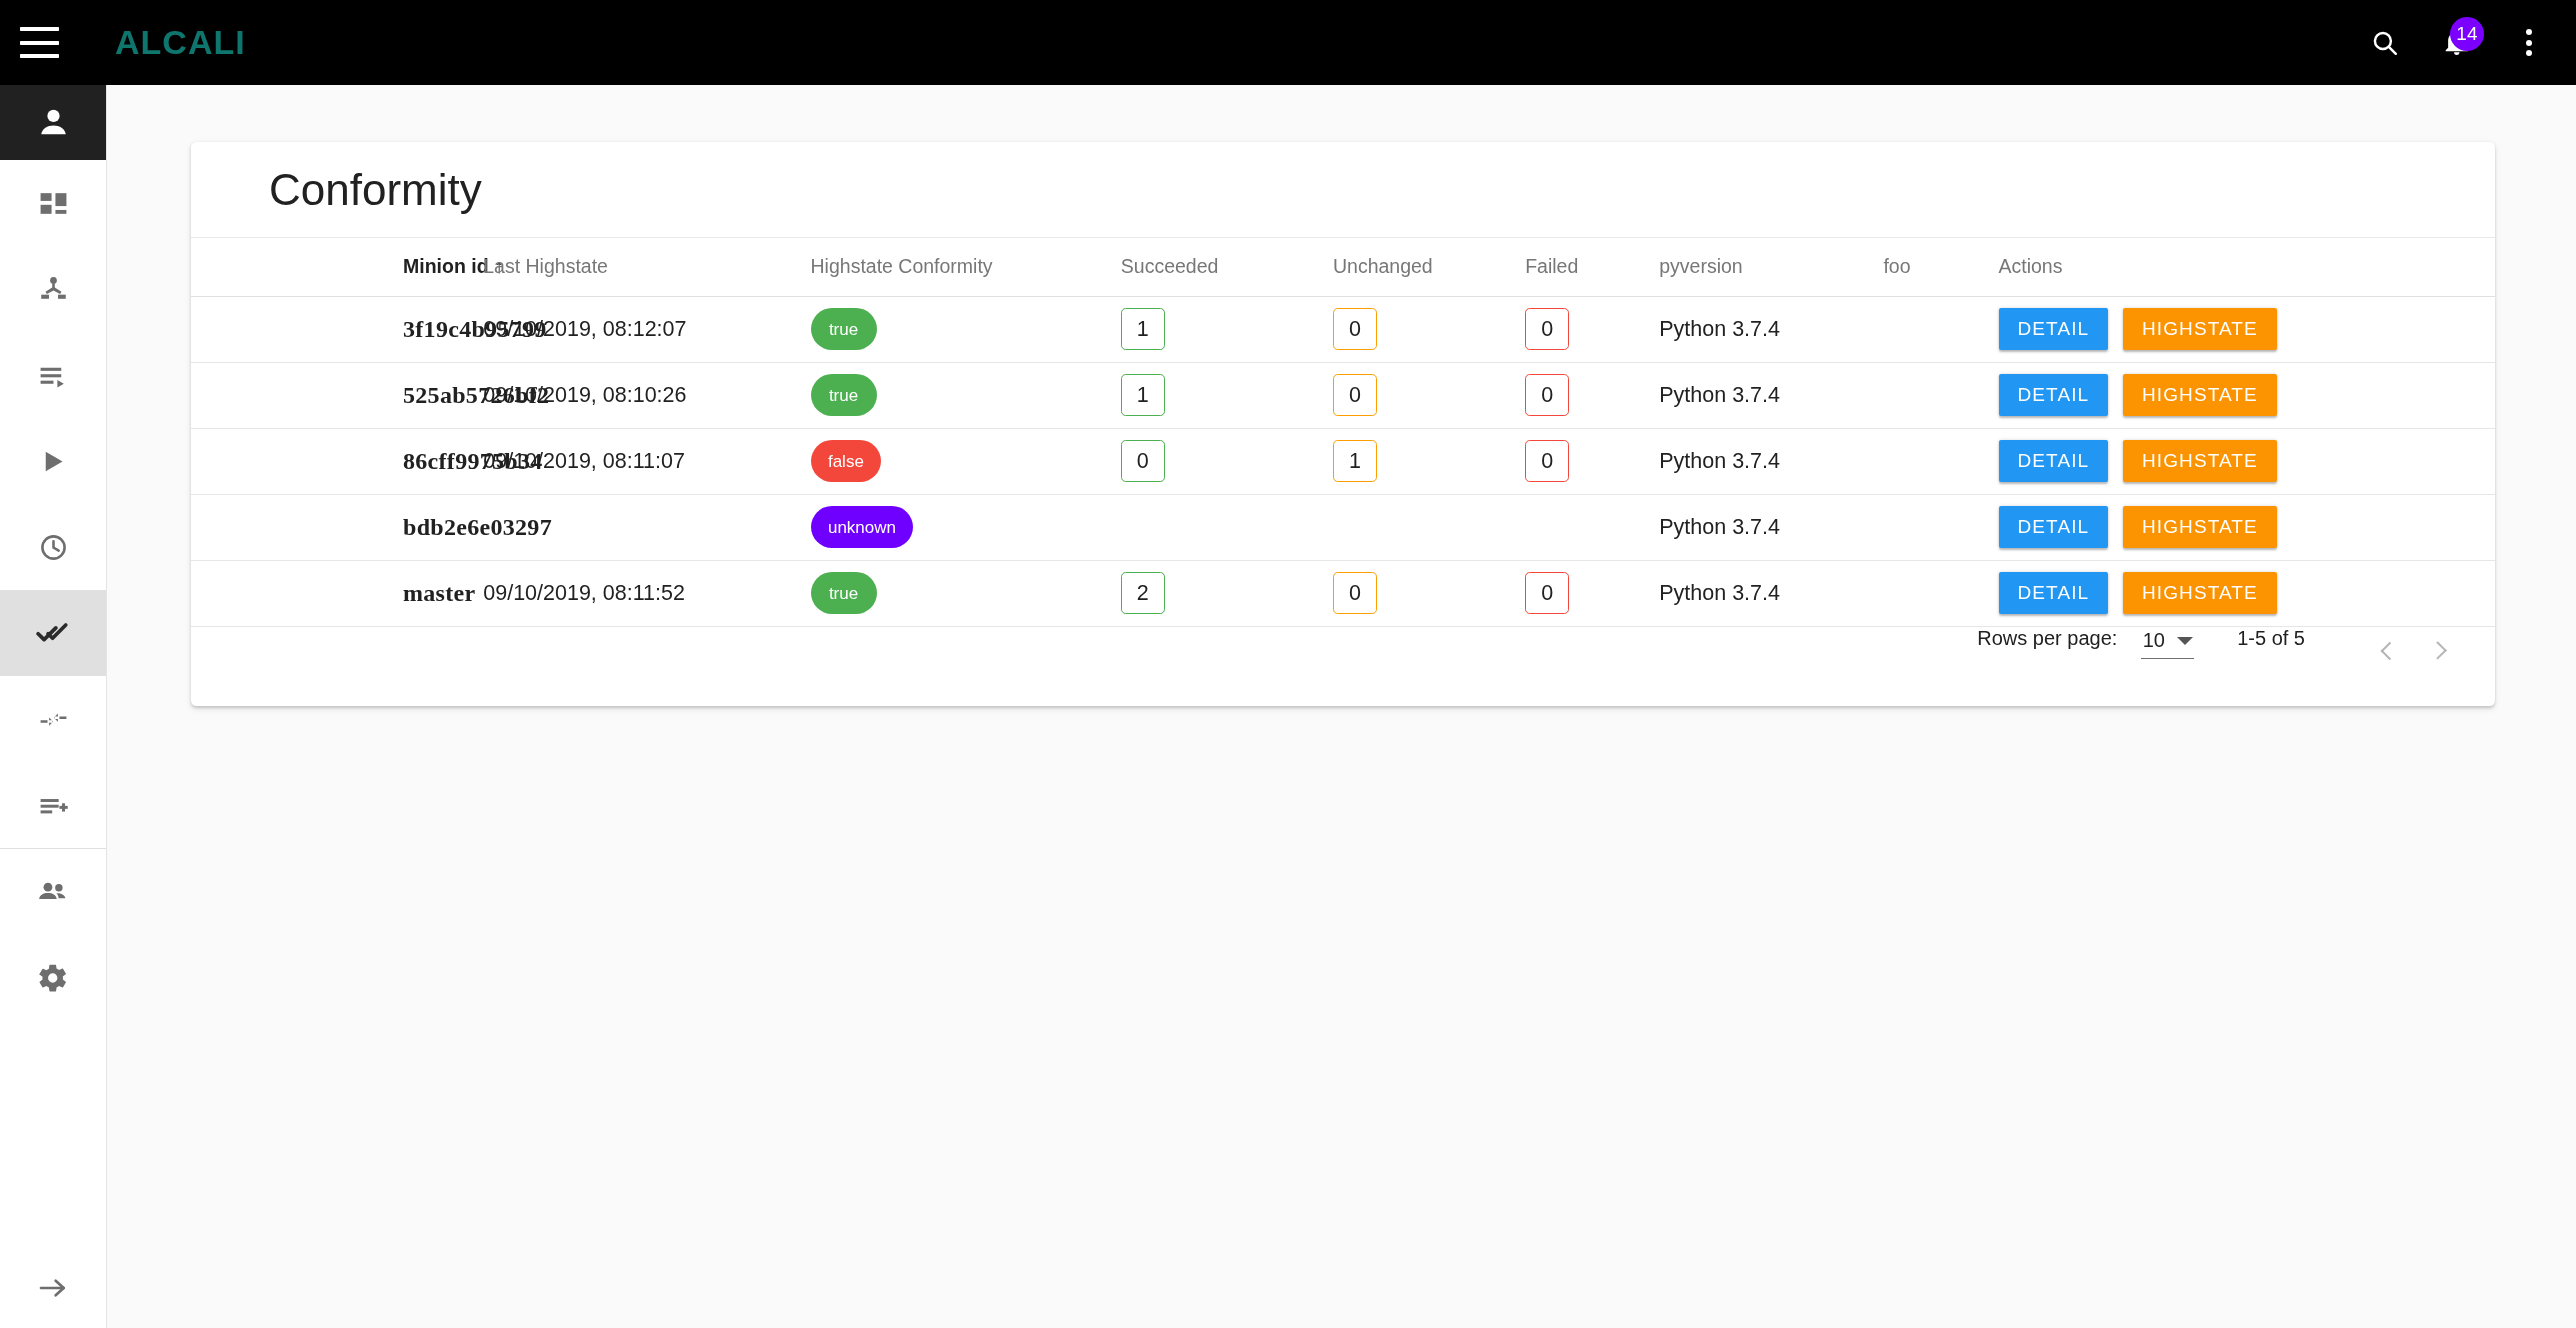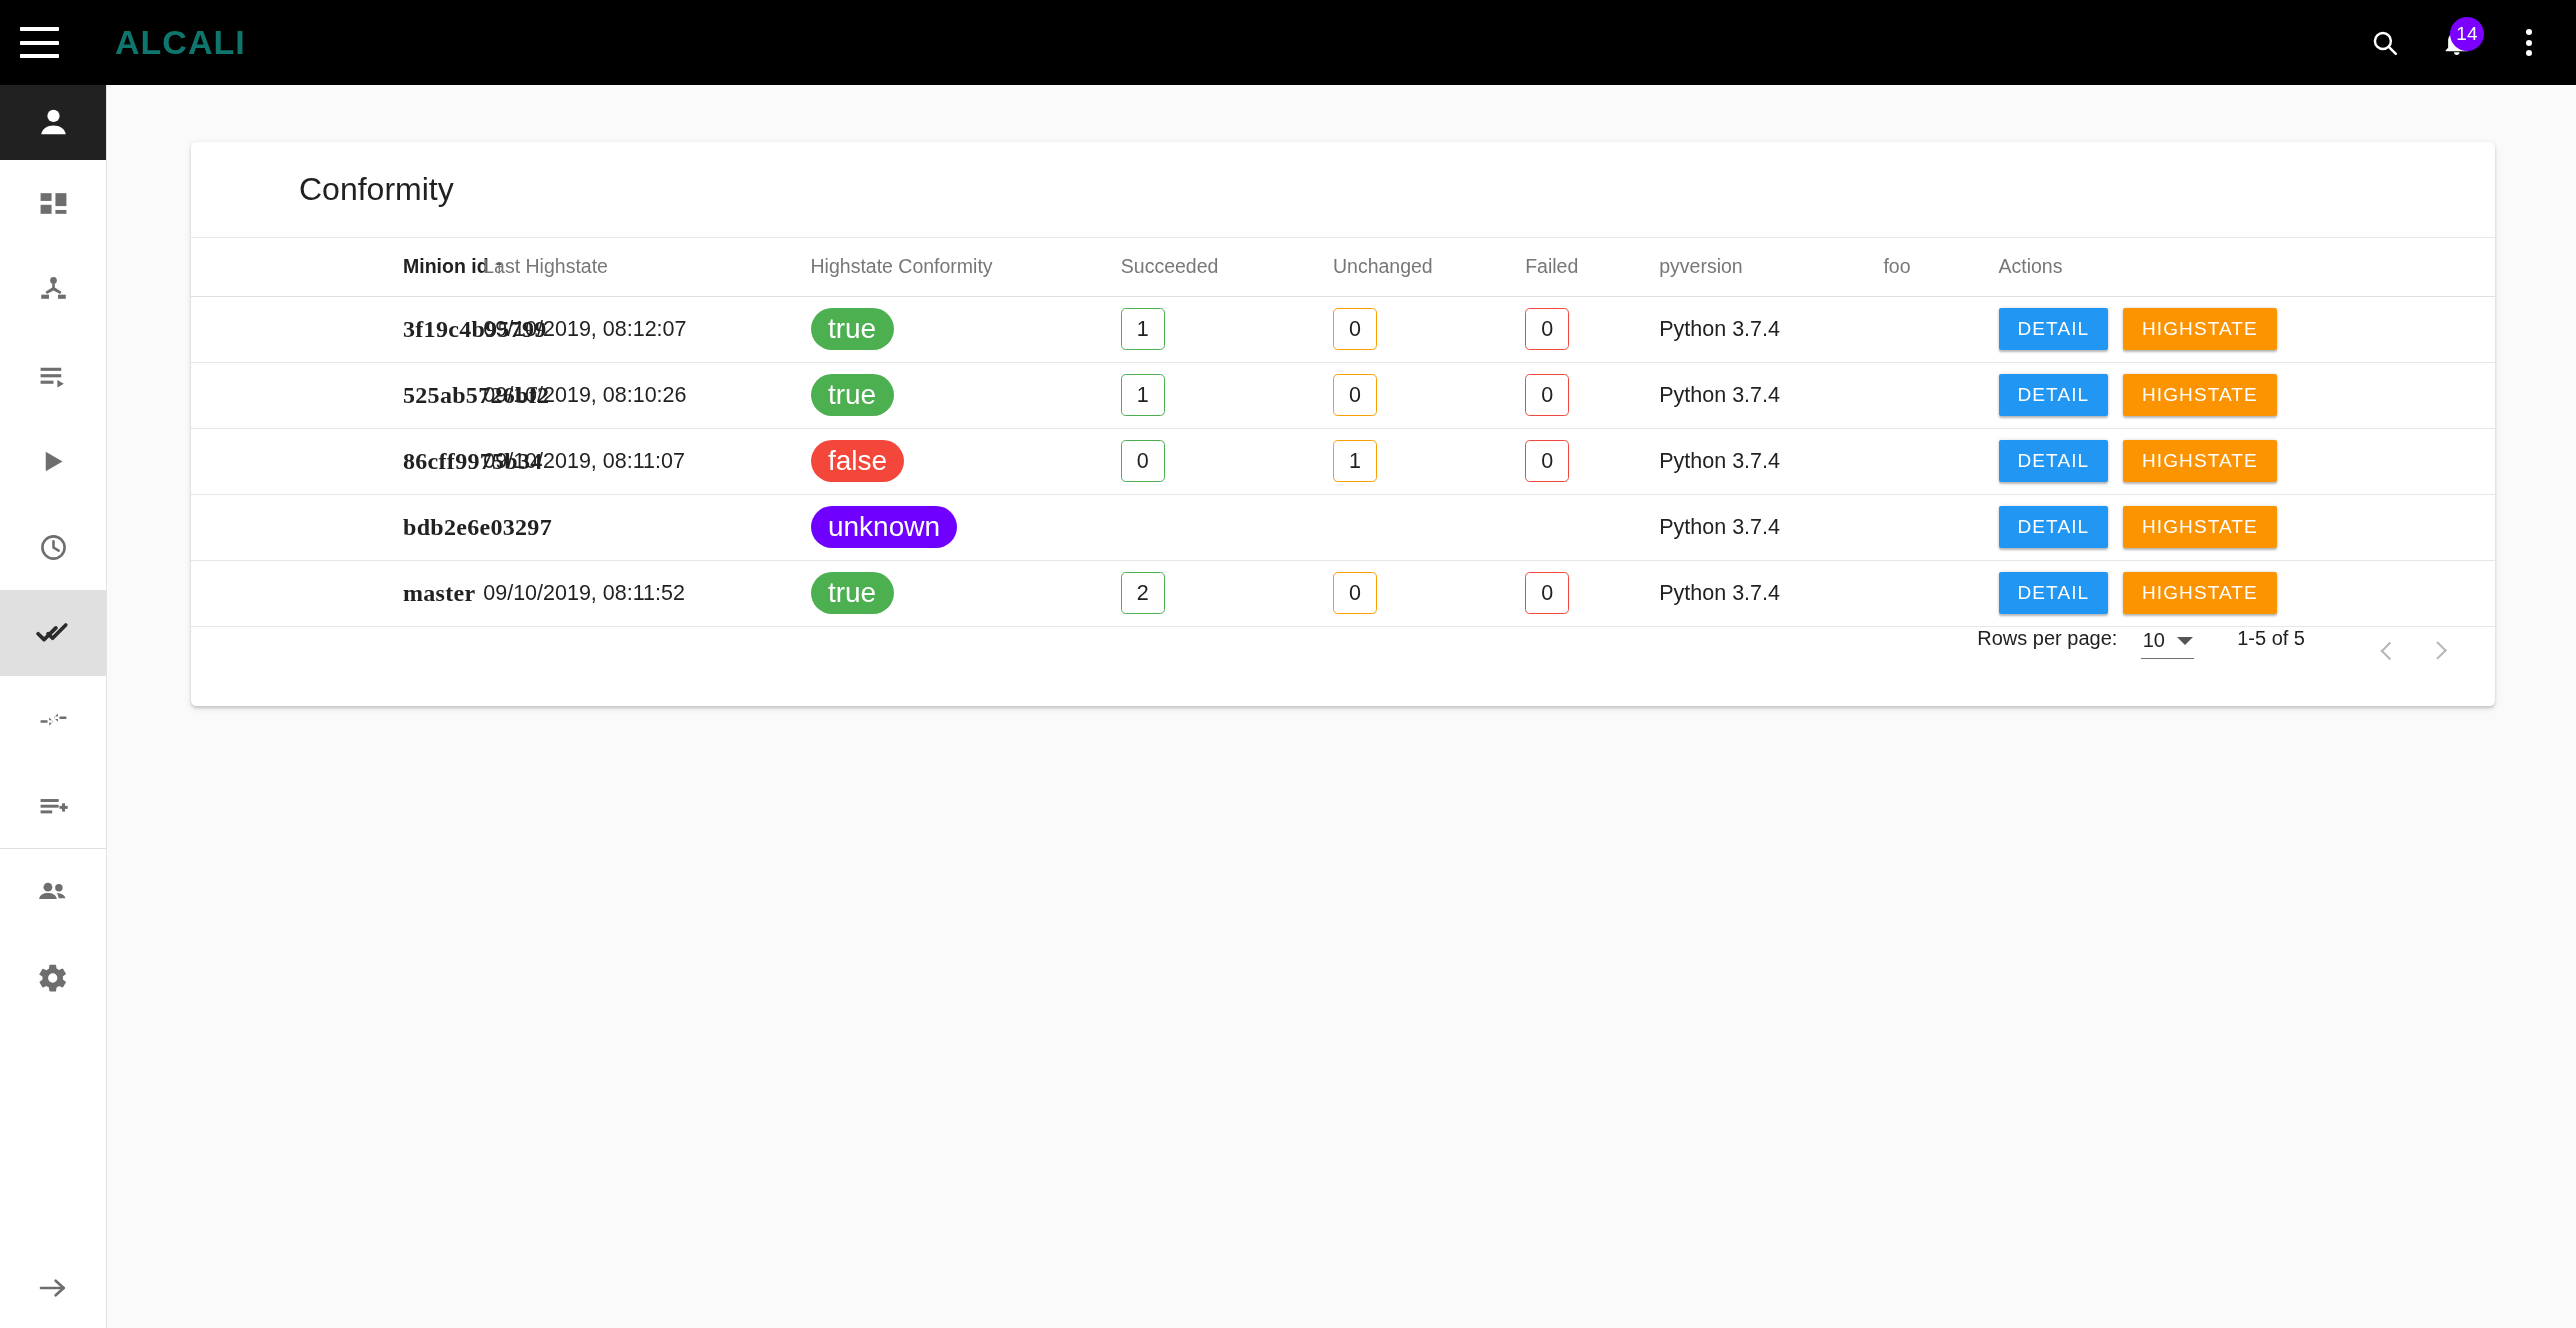--- a/index.html
+++ b/index.html
@@ -119,24 +119,24 @@
     overflow: hidden;
   }
   .card-head {
     height: 95px;
     display: flex;
     align-items: center;
     padding: 0 40px 0 20px;
     position: relative;
   }
   .card-title {
-    font-size: 32px;
+    font-size: 44px;
     font-weight: 400;
     color: #212121;
-    margin-left: 88px;
+    margin-left: 58px;
   }
   .search-wrap {
     position: absolute;
     left: 1085px;
     right: 40px;
     bottom: 13.4px;
     display: flex;
     align-items: flex-end;
     border-bottom: 1.3px solid #707070;
     padding-bottom: 5.4px;
@@ -200,21 +200,21 @@
   }
 
   .chip {
     display: inline-flex;
     align-items: center; justify-content: center;
     height: 42px;
     min-width: 66px;
     padding: 0 17.4px;
     border-radius: 21px;
     color: #ffffff;
-    font-size: 28px;
+    font-size: 17px;
     line-height: 1;
   }
   .chip.green  { background: #4caf50; }
   .chip.red    { background: #f4473b; }
   .chip.purple { background: #6f00ff; }
 
   .countbox {
     display: inline-flex;
     align-items: center; justify-content: center;
     width: 44px; height: 42px;

